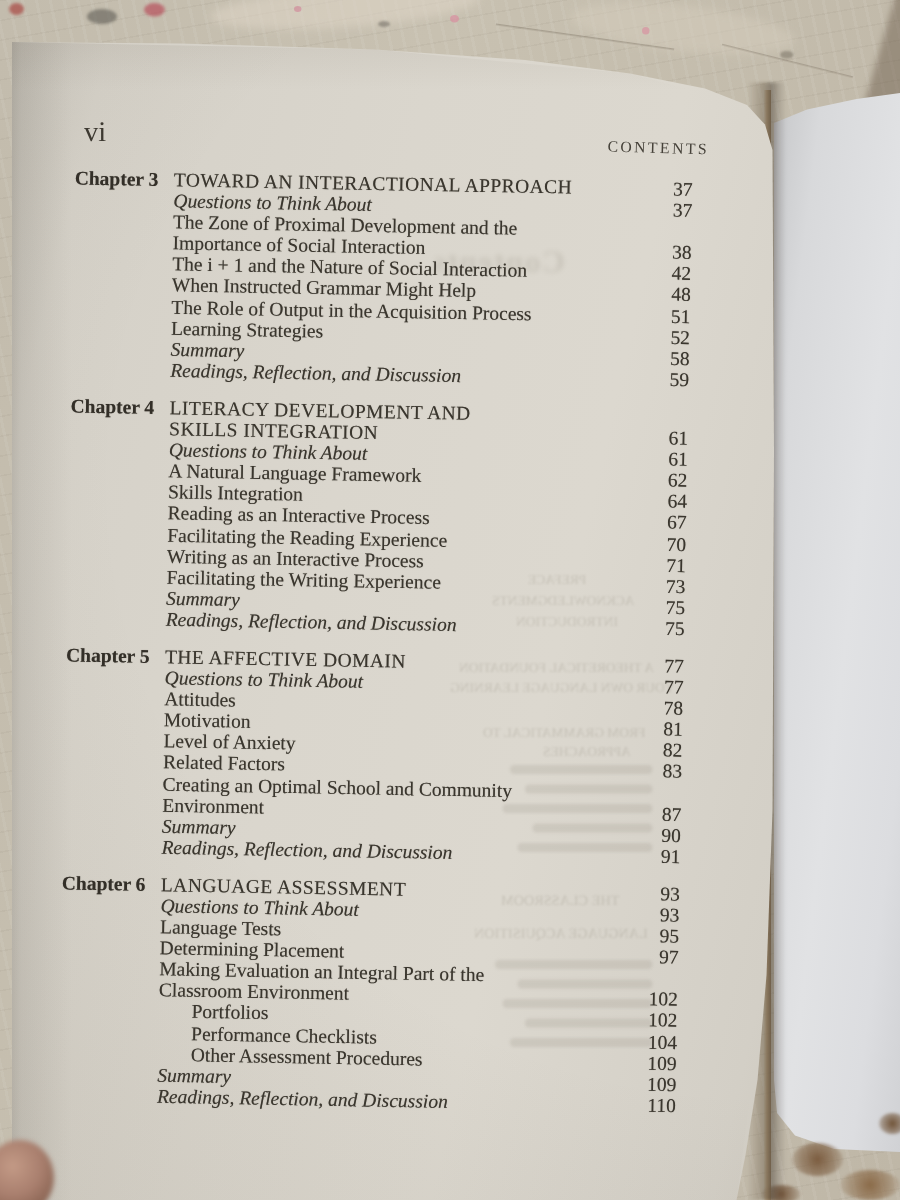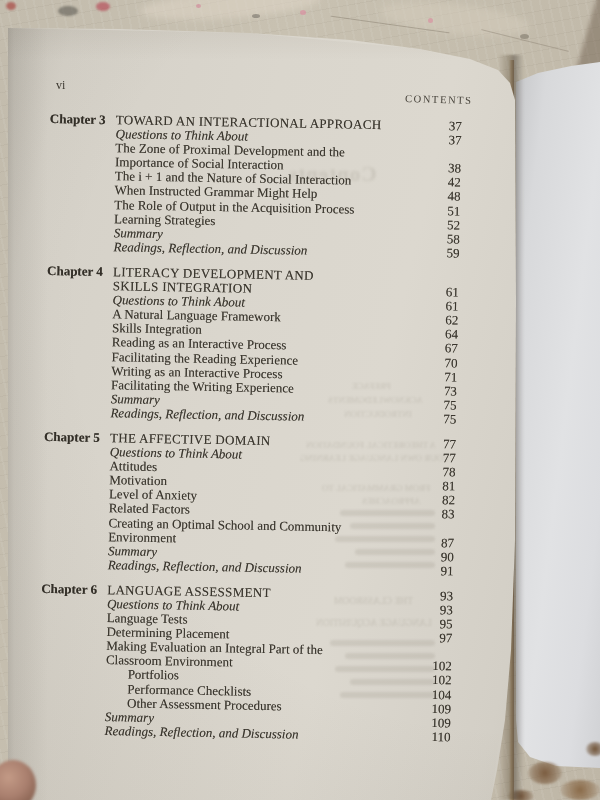--- a/index.html
+++ b/index.html
@@ -34,21 +34,21 @@
       linear-gradient(to right,rgba(70,64,54,0.28) 0px,rgba(70,64,54,0.10) 14px,rgba(0,0,0,0) 48px),
       linear-gradient(to bottom,rgba(120,110,95,0.18) 0px,rgba(0,0,0,0) 60px),
       radial-gradient(ellipse at 85% 40%, rgba(0,0,0,0) 60%, rgba(90,80,62,0.10) 100%);
     clip-path:polygon(8px 28px,250px 33px,420px 49px,498px 70px,515px 100px,516px 300px,511px 650px,491px 800px,8px 800px);}
   
   .ghost{position:absolute;transform:scaleX(-1);color:#6f6858;opacity:.20;filter:blur(.8px);
     font-family:"Liberation Serif","DejaVu Serif",serif;white-space:nowrap;}
   .ghost.big{font-weight:bold;opacity:.16;filter:blur(1.6px);letter-spacing:1px;}
   .ghost-bar{position:absolute;height:6px;background:rgba(111,104,88,0.13);filter:blur(1.2px);border-radius:3px;}
   
-  .folio{position:absolute;left:56px;top:78px;font-size:12px;color:#3d3931;}
+  .folio{position:absolute;left:56px;top:78px;font-size:19px;color:#3d3931;}
   .running-head{position:absolute;left:405px;top:94px;font-size:10.5px;letter-spacing:1.6px;color:#46423a;
     transform:rotate(1.6deg);}
   
   .toc{position:absolute;left:50px;top:112px;width:412px;transform:rotate(1.05deg);transform-origin:0 0;
     color:#3a362e;font-size:13px;text-shadow:0 0 .5px rgba(58,54,46,.55);}
   .toc-row{display:flex;align-items:baseline;height:14.1px;line-height:14.1px;}
   .toc-row.chapter-start{margin-top:11px;}
   .ch-label{width:66px;flex:0 0 66px;font-weight:bold;color:#332f28;}
   .entry{flex:1 1 auto;white-space:nowrap;overflow:visible;}
   .entry.caps{letter-spacing:.3px;}

